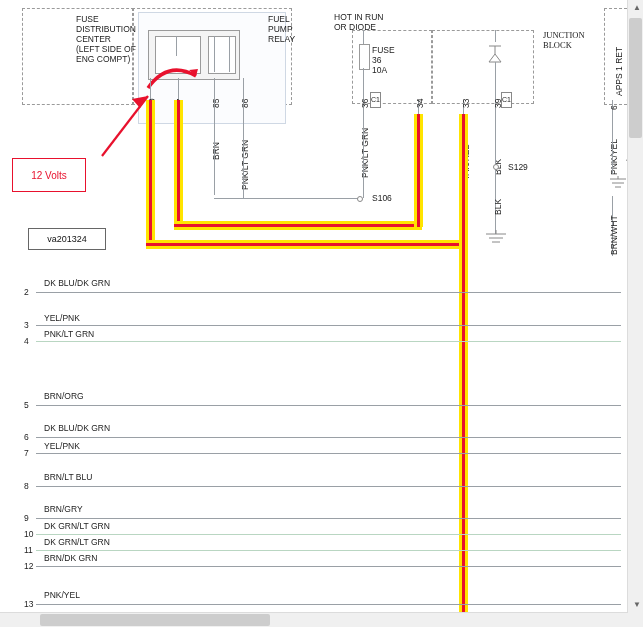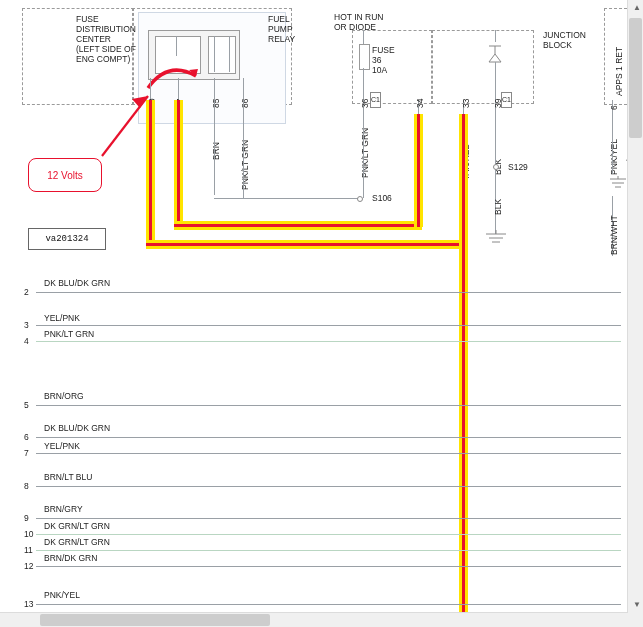--- a/index.html
+++ b/index.html
@@ -91,21 +91,21 @@
 OR DIODE</div>
   <div class="dash-box" style="left:352px;top:30px;width:78px;height:72px;"></div>
   <div class="lbl" style="left:372px;top:45px;width:42px;">FUSE
 36
 10A</div>
   <div class="solid-box" style="left:359px;top:44px;width:9px;height:24px;"></div>
   <div class="vline" style="left:363px;top:30px;height:14px;"></div>
   <div class="vline" style="left:363px;top:68px;height:32px;"></div>
 
   <div class="dash-box" style="left:432px;top:30px;width:100px;height:72px;"></div>
-  <div class="lbl" style="left:543px;top:30px;width:58px;">JUNCTION
+  <div class="lbl" style="left:543px;top:30px;width:58px;font-family:Liberation Serif, serif;">JUNCTION
 BLOCK</div>
   <div class="lbl" style="left:543px;top:48px;width:58px;"></div>
 
   <svg style="position:absolute;left:484px;top:40px;width:22px;height:30px;">
     <path d="M5 6 L17 6 M11 6 L11 14 M5 22 L17 22 L11 14 Z" stroke="#888" fill="#fff" stroke-width="1"></path>
   </svg>
   <div class="vline" style="left:495px;top:30px;height:12px;"></div>
   <div class="vline" style="left:495px;top:62px;height:38px;"></div>
 
   <div class="vline" style="left:363px;top:100px;height:14px;"></div>
@@ -170,27 +170,27 @@
   </div>
 
   <div class="hl-v" style="left:414px;top:114px;height:113px;">
     <div class="core"></div>
   </div>
 
   <div class="hl-v" style="left:459px;top:114px;height:500px;">
     <div class="core"></div>
   </div>
 
-  <div class="callout" style="left:28px;top:158px;width:72px;height:32px;border-radius:8px;">12 Volts</div>
+  <div class="callout" style="left:12px;top:158px;width:72px;height:32px;">12 Volts</div>
   <svg class="arrow-red" style="left:96px;top:78px;width:66px;height:84px;" viewBox="0 0 66 84">
     <path d="M6 78 L52 18" stroke="#e8112d" stroke-width="2.2" fill="none"></path>
     <path d="M52 18 l -16 3 l 8 9 z" fill="#e8112d"></path>
   </svg>
 
-  <div class="tagbox" style="left:28px;top:228px;width:76px;height:20px;font-family:Liberation Mono, monospace;">va201324</div>
+  <div class="tagbox" style="left:28px;top:228px;width:76px;height:20px;">va201324</div>
 
   <div class="hline" style="left:36px;top:292px;width:585px;"></div>
   <div class="num" style="left:24px;top:287px;">2</div>
   <div class="wirelabel" style="left:44px;top:278px;">DK BLU/DK GRN</div>
 
   <div class="hline" style="left:36px;top:325px;width:585px;"></div>
   <div class="num" style="left:24px;top:320px;">3</div>
   <div class="wirelabel" style="left:44px;top:313px;">YEL/PNK</div>
 
   <div class="hline" style="left:36px;top:341px;width:585px;background:#b9d6c2;"></div>

